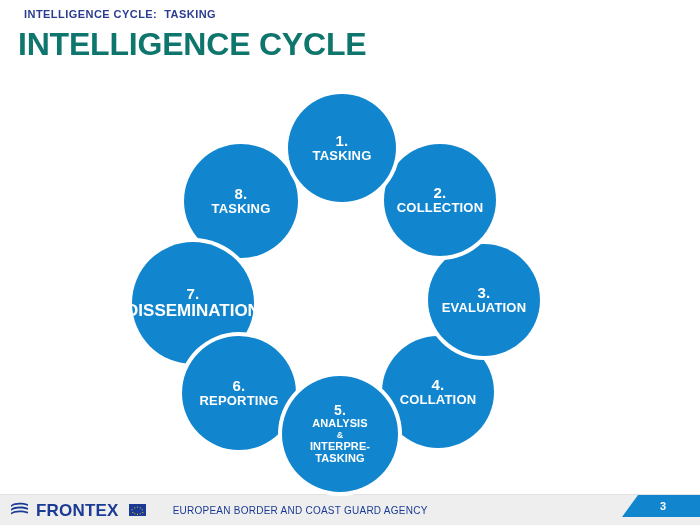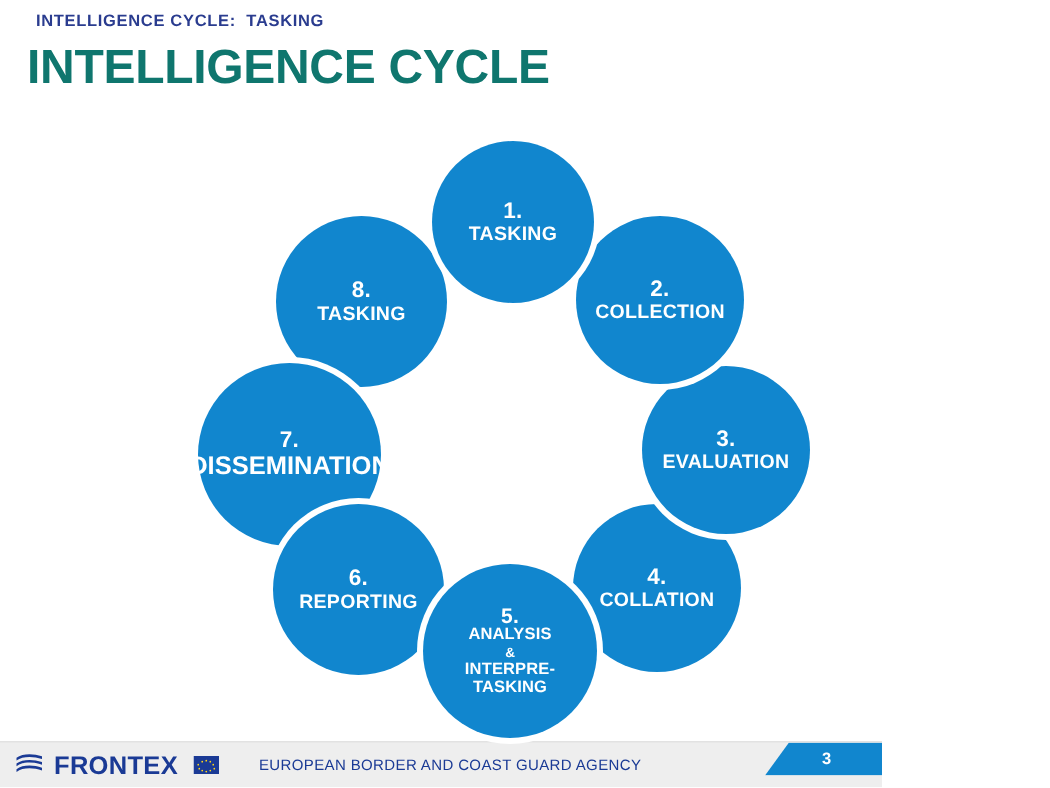--- a/index.html
+++ b/index.html
@@ -102,21 +102,21 @@
 
   .n7 .lbl { font-size: 17px; letter-spacing: 0px; }
   .n5 .lbl { font-size: 11px; letter-spacing: 0.1px; }
   .n5 .num { font-size: 14px; }
 
   
   .footer {
     position: absolute;
     left: 0;
     bottom: 0;
-    width: 588px;
+    width: 700px;
     height: 30px;
     background: #eeeeee;
     border-top: 1px solid #e2e2e2;
   }
 
   .brand {
     position: absolute;
     left: 10px;
     top: 6px;
     display: flex;

